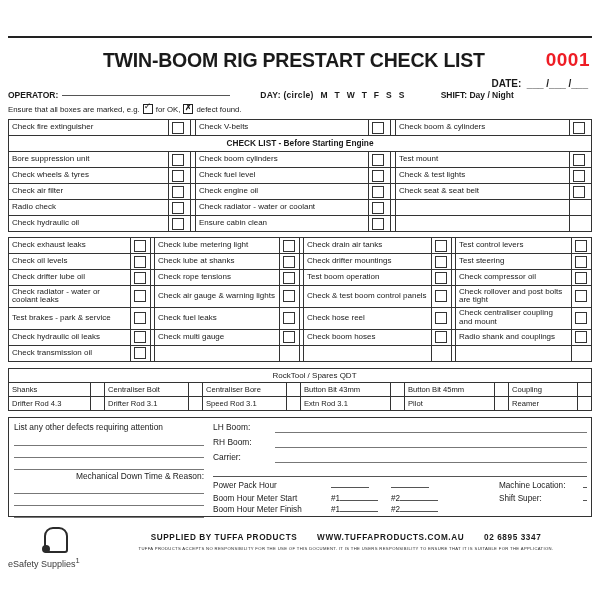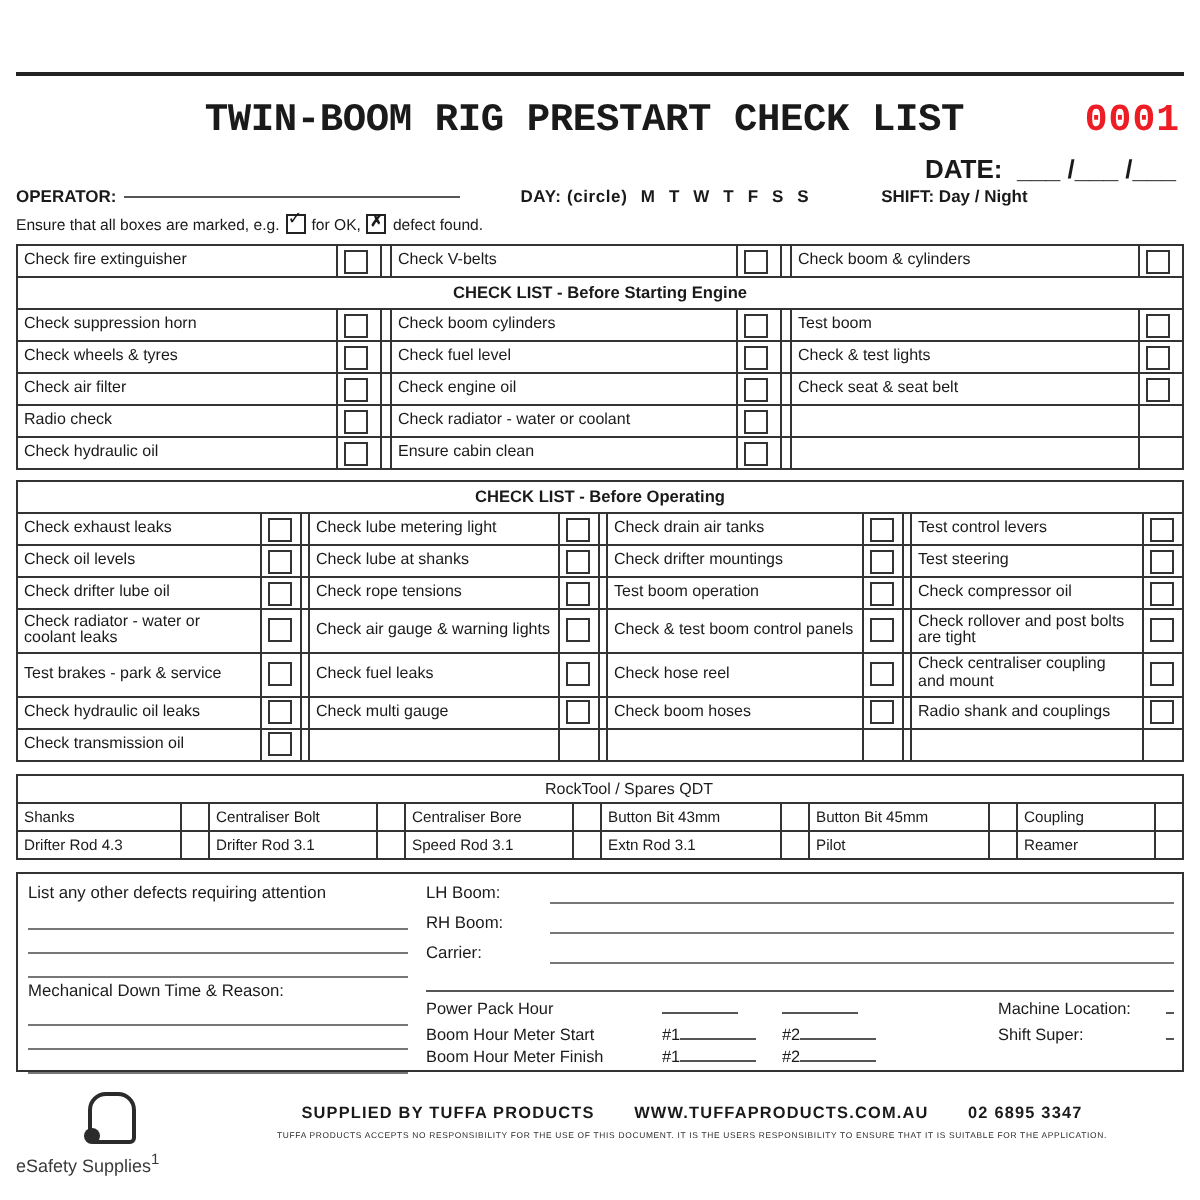--- a/index.html
+++ b/index.html
@@ -24,43 +24,42 @@
   }
   .top-rule {
     height: 2px;
     background: #222;
     margin: 36px 0 0 0;
   }
 
   
   .header-row {
     display: flex;
-    align-items: center;
+    align-items: flex-start;
     margin-top: 11px;
-    font-family: Liberation Mono, monospace;
   }
   .doc-title {
     flex: 1;
     text-align: center;
     font-size: 19.5px;
     font-weight: bold;
     letter-spacing: -0.2px;
     padding-left: 34px;
     white-space: nowrap;
   }
   .doc-number {
     font-size: 19px;
     font-weight: bold;
     color: #ee1c24;
     padding-right: 2px;
     letter-spacing: 0.5px;
   }
   .date-line {
     text-align: right;
-    font-size: 13px;
+    font-size: 10px;
     font-weight: bold;
     margin-top: 6px;
     padding-right: 4px;
   }
   .date-line .blank { letter-spacing: 0px; }
   .meta-row {
     display: flex;
     align-items: baseline;
     font-size: 8.5px;
     font-weight: bold;
@@ -198,20 +197,21 @@
     margin-bottom: 2px;
   }
   .wline {
     border-bottom: 1.3px solid #777;
     height: 11px;
   }
   .bl-title2 {
     font-size: 8.4px;
     margin-top: 1px;
     margin-bottom: 1px;
+    text-align: right;
   }
   .bottom-right {
     flex: 1;
     padding: 4px 4px 2px 4px;
     box-sizing: border-box;
     position: relative;
   }
   .boom-row {
     display: flex;
     align-items: flex-start;
@@ -351,27 +351,27 @@
       <td class="label">Check V-belts</td>
       <td class="cbox"><span class="box"></span></td>
       <td class="col-gap"></td>
       <td class="label">Check boom &amp; cylinders</td>
       <td class="cbox"><span class="box"></span></td>
     </tr>
     <tr>
           <th class="section-head" colspan="8">CHECK LIST - Before Starting Engine</th>
         </tr>
     <tr>
-      <td class="label">Check suppression horn</td>
+      <td class="label">Bore suppression unit</td>
       <td class="cbox"><span class="box"></span></td>
       <td class="col-gap"></td>
       <td class="label">Check boom cylinders</td>
       <td class="cbox"><span class="box"></span></td>
       <td class="col-gap"></td>
-      <td class="label">Test boom</td>
+      <td class="label">Test mount</td>
       <td class="cbox"><span class="box"></span></td>
     </tr>
     <tr>
       <td class="label">Check wheels &amp; tyres</td>
       <td class="cbox"><span class="box"></span></td>
       <td class="col-gap"></td>
       <td class="label">Check fuel level</td>
       <td class="cbox"><span class="box"></span></td>
       <td class="col-gap"></td>
       <td class="label">Check &amp; test lights</td>
@@ -418,23 +418,20 @@
       <col style="width:125px">
         <col style="width:20px">
         <col style="width:4px">
       <col style="width:128px">
         <col style="width:20px">
         <col style="width:4px">
       <col style="width:*">
         <col style="width:20px">
     </colgroup>
     <tbody>
-        <tr>
-          <th class="section-head" colspan="11">CHECK LIST - Before Operating</th>
-        </tr>
 
     <tr>
       <td class="label">Check exhaust leaks</td>
       <td class="cbox"><span class="box"></span></td>
       <td class="col-gap"></td>
       <td class="label">Check lube metering light</td>
       <td class="cbox"><span class="box"></span></td>
       <td class="col-gap"></td>
       <td class="label">Check drain air tanks</td>
       <td class="cbox"><span class="box"></span></td>

